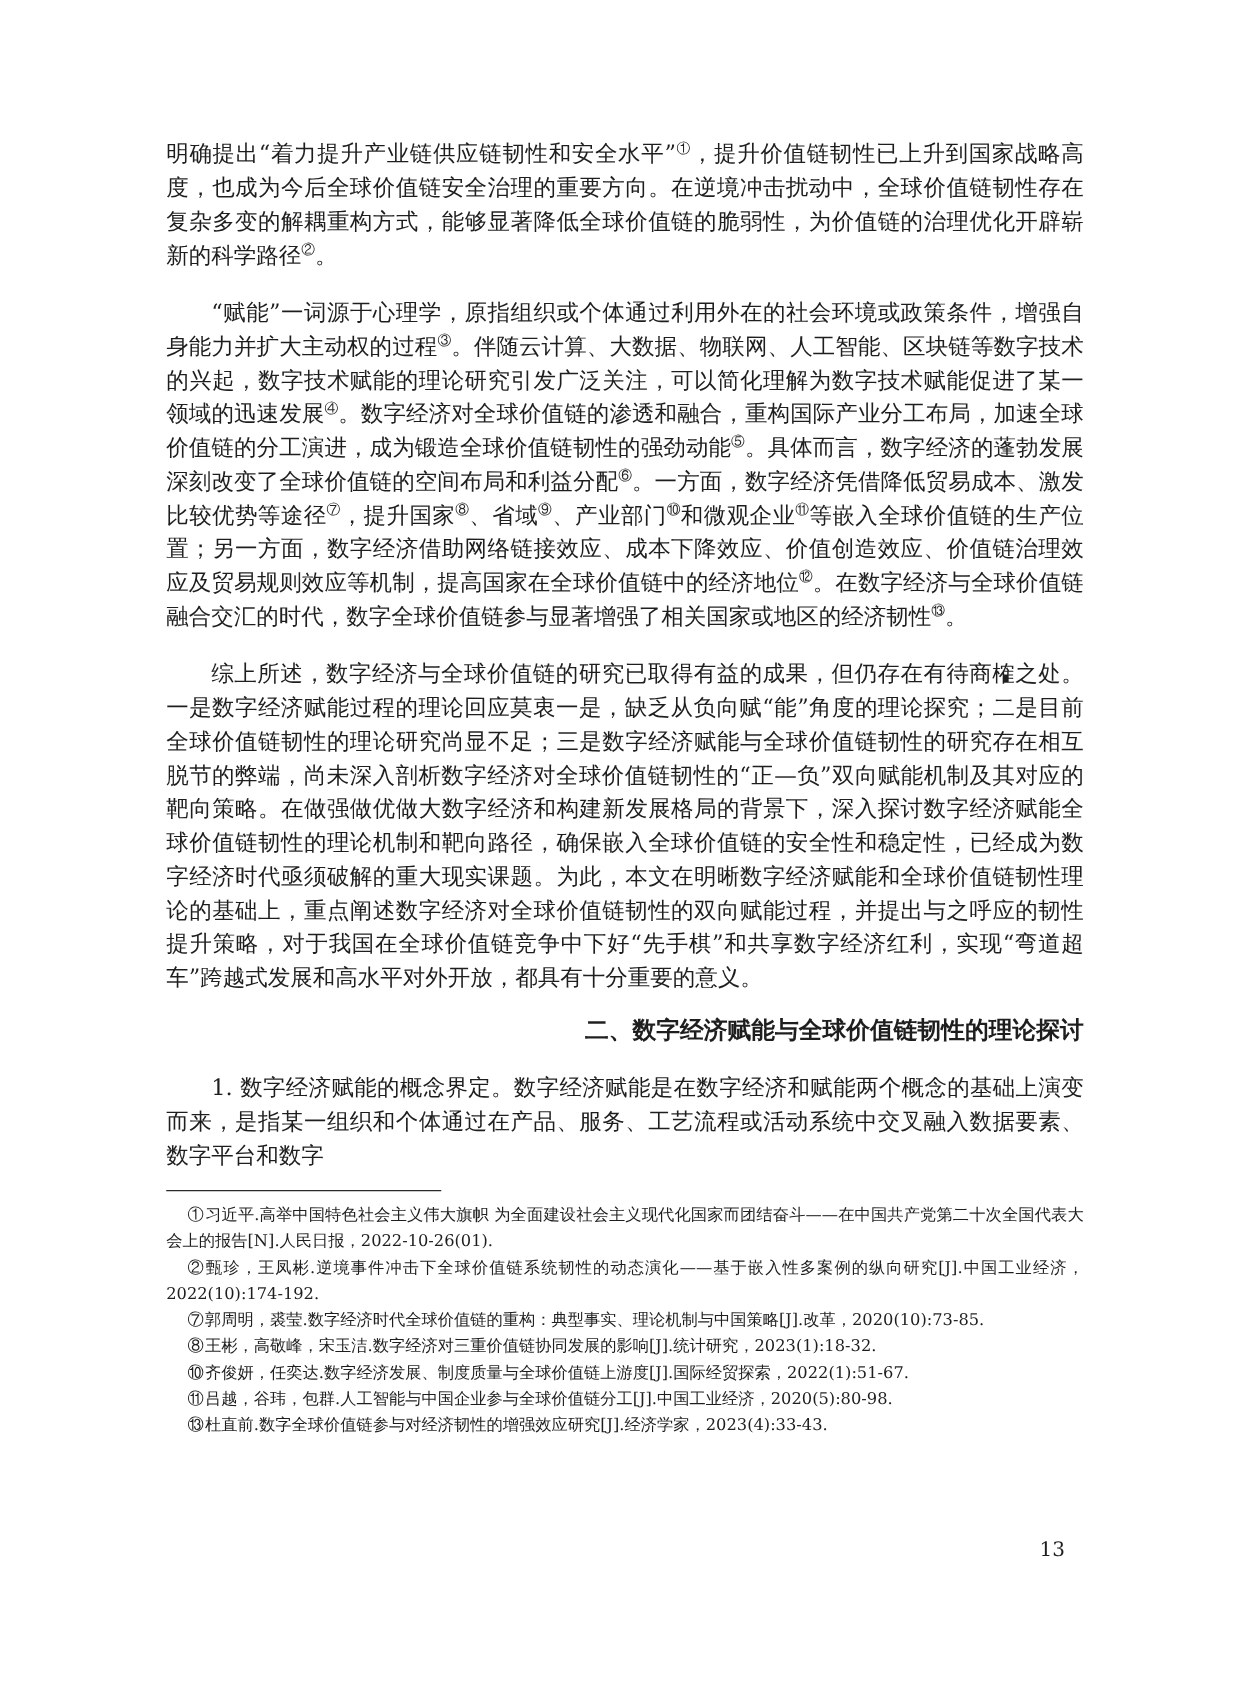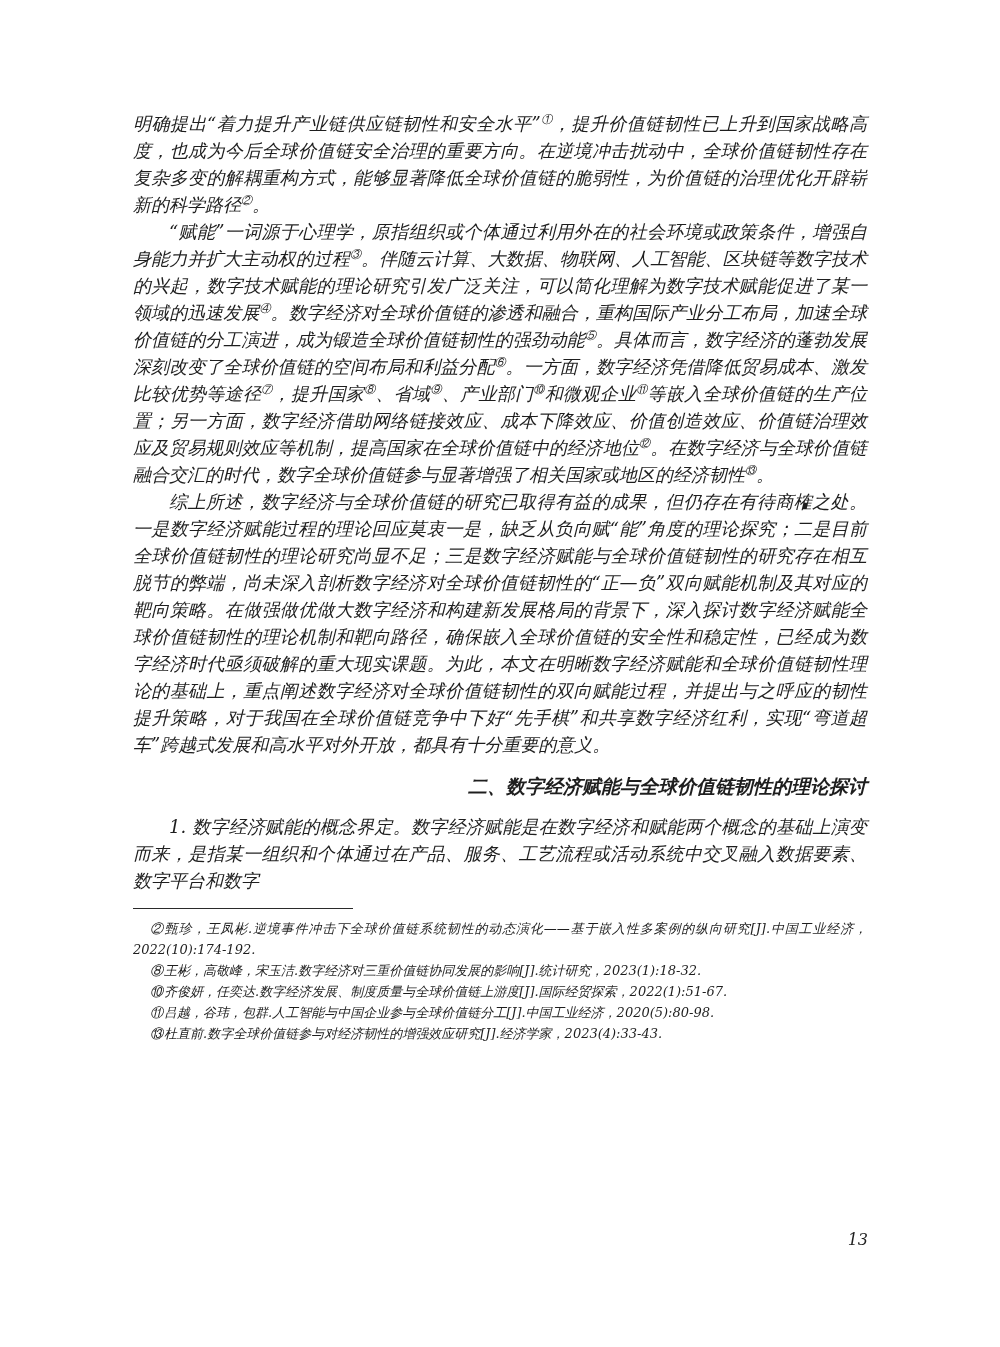--- a/index.html
+++ b/index.html
@@ -3,35 +3,34 @@
 <meta charset="utf-8">
 <style>
   html,body { margin:0; padding:0; background:#ffffff; }
   .page {
     position:relative;
     width:1000px; height:1347px;
     background:#ffffff;
     color:#1e1e1e;
     font-family:"DejaVu Serif","Liberation Serif",serif;
     overflow:hidden;
-    font-style:italic;
   }
   .content {
     position:absolute;
     left:133px; top:110px;
     width:734px;
   }
   .para {
     margin:0;
     font-size:18px;
     line-height:27px;
     text-align:justify;
     letter-spacing:0;
   }
-  .para.indent { text-indent:2em; }
+  .para.indent { text-indent:2em;margin-top:19px; }
   sup.ref {
     font-size:11px;
     line-height:0;
     vertical-align:super;
   }
   h2.sec-heading {
     font-family:"DejaVu Sans","Liberation Sans",sans-serif;
     font-size:19px;
     font-weight:bold;
     text-align:right;
@@ -56,41 +55,43 @@
     margin:0;
     font-size:13px;
     line-height:21px;
     text-align:justify;
     text-indent:17px;
   }
   .fn-marker { margin-right:1px; }
   .page-number {
     position:absolute;
     top:1230px;
-    right:132px;
+    right:148px;
     font-size:16px;
     line-height:20px;
     color:#1e1e1e;
   }
 </style>
 </head>
 <body>
 
 <div class="page">
   <main class="content">
     <section id="body-text">
         <p class="para">明确提出“着力提升产业链供应链韧性和安全水平”<sup class="ref">①</sup>，提升价值链韧性已上升到国家战略高度，也成为今后全球价值链安全治理的重要方向。在逆境冲击扰动中，全球价值链韧性存在复杂多变的解耦重构方式，能够显著降低全球价值链的脆弱性，为价值链的治理优化开辟崭新的科学路径<sup class="ref">②</sup>。</p>
         <p class="para indent">“赋能”一词源于心理学，原指组织或个体通过利用外在的社会环境或政策条件，增强自身能力并扩大主动权的过程<sup class="ref">③</sup>。伴随云计算、大数据、物联网、人工智能、区块链等数字技术的兴起，数字技术赋能的理论研究引发广泛关注，可以简化理解为数字技术赋能促进了某一领域的迅速发展<sup class="ref">④</sup>。数字经济对全球价值链的渗透和融合，重构国际产业分工布局，加速全球价值链的分工演进，成为锻造全球价值链韧性的强劲动能<sup class="ref">⑤</sup>。具体而言，数字经济的蓬勃发展深刻改变了全球价值链的空间布局和利益分配<sup class="ref">⑥</sup>。一方面，数字经济凭借降低贸易成本、激发比较优势等途径<sup class="ref">⑦</sup>，提升国家<sup class="ref">⑧</sup>、省域<sup class="ref">⑨</sup>、产业部门<sup class="ref">⑩</sup>和微观企业<sup class="ref">⑪</sup>等嵌入全球价值链的生产位置；另一方面，数字经济借助网络链接效应、成本下降效应、价值创造效应、价值链治理效应及贸易规则效应等机制，提高国家在全球价值链中的经济地位<sup class="ref">⑫</sup>。在数字经济与全球价值链融合交汇的时代，数字全球价值链参与显著增强了相关国家或地区的经济韧性<sup class="ref">⑬</sup>。</p>
         <p class="para indent">综上所述，数字经济与全球价值链的研究已取得有益的成果，但仍存在有待商榷之处。一是数字经济赋能过程的理论回应莫衷一是，缺乏从负向赋“能”角度的理论探究；二是目前全球价值链韧性的理论研究尚显不足；三是数字经济赋能与全球价值链韧性的研究存在相互脱节的弊端，尚未深入剖析数字经济对全球价值链韧性的“正—负”双向赋能机制及其对应的靶向策略。在做强做优做大数字经济和构建新发展格局的背景下，深入探讨数字经济赋能全球价值链韧性的理论机制和靶向路径，确保嵌入全球价值链的安全性和稳定性，已经成为数字经济时代亟须破解的重大现实课题。为此，本文在明晰数字经济赋能和全球价值链韧性理论的基础上，重点阐述数字经济对全球价值链韧性的双向赋能过程，并提出与之呼应的韧性提升策略，对于我国在全球价值链竞争中下好“先手棋”和共享数字经济红利，实现“弯道超车”跨越式发展和高水平对外开放，都具有十分重要的意义。</p>
         <h2 class="sec-heading">二、数字经济赋能与全球价值链韧性的理论探讨</h2>
         <p class="para indent">1. 数字经济赋能的概念界定。数字经济赋能是在数字经济和赋能两个概念的基础上演变而来，是指某一组织和个体通过在产品、服务、工艺流程或活动系统中交叉融入数据要素、数字平台和数字</p>
       </section>
     <hr class="fn-sep">
     <section id="footnotes" class="footnotes">
+        <p><span class="fn-marker">①</span>习近平.高举中国特色社会主义伟大旗帜 为全面建设社会主义现代化国家而团结奋斗——在中国共产党第二十次全国代表大会上的报告[N].人民日报，2022-10-26(01).</p>
         <p><span class="fn-marker">②</span>甄珍，王凤彬.逆境事件冲击下全球价值链系统韧性的动态演化——基于嵌入性多案例的纵向研究[J].中国工业经济，2022(10):174-192.</p>
+        <p><span class="fn-marker">⑦</span>郭周明，裘莹.数字经济时代全球价值链的重构：典型事实、理论机制与中国策略[J].改革，2020(10):73-85.</p>
         <p><span class="fn-marker">⑧</span>王彬，高敬峰，宋玉洁.数字经济对三重价值链协同发展的影响[J].统计研究，2023(1):18-32.</p>
         <p><span class="fn-marker">⑩</span>齐俊妍，任奕达.数字经济发展、制度质量与全球价值链上游度[J].国际经贸探索，2022(1):51-67.</p>
         <p><span class="fn-marker">⑪</span>吕越，谷玮，包群.人工智能与中国企业参与全球价值链分工[J].中国工业经济，2020(5):80-98.</p>
         <p><span class="fn-marker">⑬</span>杜直前.数字全球价值链参与对经济韧性的增强效应研究[J].经济学家，2023(4):33-43.</p>
       </section>
   </main>
   <div class="page-number">13</div>
 </div>
 
 </body></html>

